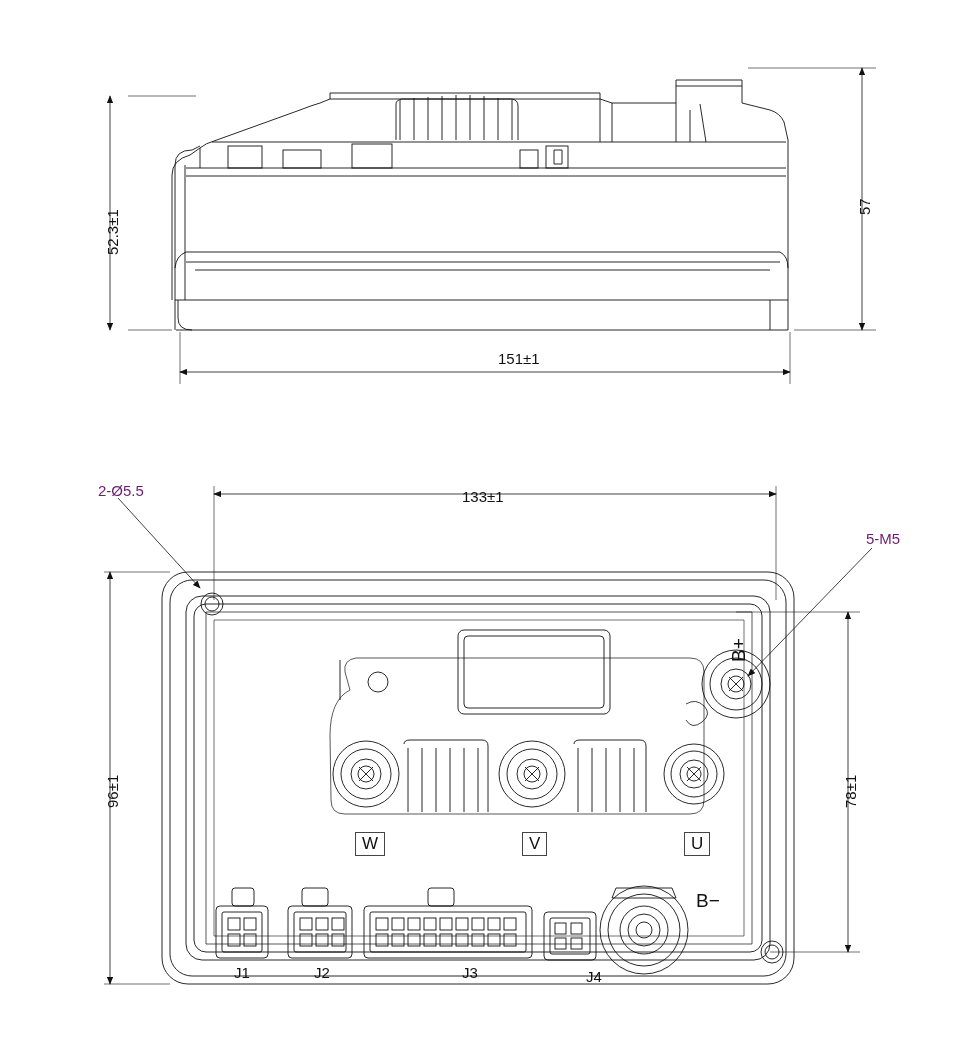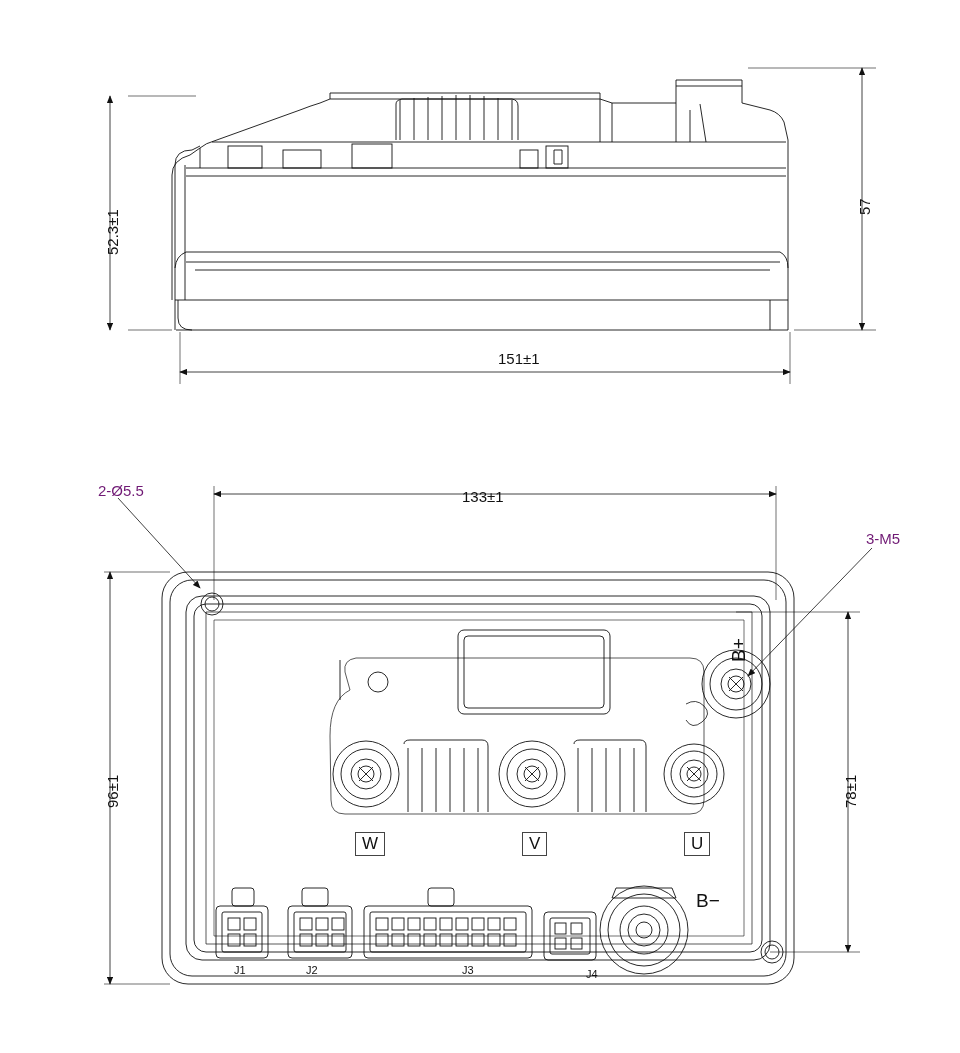--- a/index.html
+++ b/index.html
@@ -7,21 +7,21 @@
        font-family:"Liberation Sans",sans-serif;color:#1a1a1a;}
   .stage{position:absolute;inset:0;}
   svg.draw{position:absolute;left:0;top:0;width:960px;height:1053px;}
   .dimtxt{position:absolute;font-size:15px;color:#111;white-space:nowrap;}
   .dimtxt.vert{transform:rotate(-90deg);transform-origin:left top;}
   .lbl{position:absolute;font-size:15px;color:#701a75;white-space:nowrap;}
   .termlbl{position:absolute;font-size:17px;color:#111;white-space:nowrap;
            border:1px solid #444;padding:1px 6px;background:#fff;}
   .bigterm{position:absolute;font-size:19px;color:#111;white-space:nowrap;}
   .bigterm.rot{transform:rotate(-90deg);transform-origin:left top;}
-  .conlbl{position:absolute;font-size:11px;color:#111;white-space:nowrap;}
+  .conlbl{position:absolute;font-size:15px;color:#111;white-space:nowrap;}
   .wm{position:absolute;left:455px;top:955px;width:500px;height:95px;
       opacity:.30;pointer-events:none;}
   .wm-txt{position:absolute;left:105px;top:2px;font-size:74px;font-weight:bold;
           color:#d63a32;letter-spacing:4px;font-family:"DejaVu Sans",sans-serif;}
 </style>
 </head>
 <body>
 
 <div class="stage">
 
@@ -220,28 +220,28 @@
 
   <div class="dimtxt vert" style="left:104px;top:255px;">52.3±1</div>
   <div class="dimtxt vert" style="left:856px;top:215px;">57</div>
   <div class="dimtxt" style="left:462px;top:350px;margin-left:36px;">151±1</div>
 
   <div class="dimtxt" style="left:462px;top:472px;margin-top:16px;">133±1</div>
   <div class="dimtxt vert" style="left:104px;top:808px;">96±1</div>
   <div class="dimtxt vert" style="left:842px;top:808px;">78±1</div>
 
   <div class="lbl" style="left:98px;top:482px;">2-Ø5.5</div>
-  <div class="lbl" style="left:866px;top:530px;">3-M5</div>
+  <div class="lbl" style="left:866px;top:530px;">5-M5</div>
 
   <div class="bigterm rot" style="left:728px;top:662px;">B+</div>
   <div class="bigterm" style="left:696px;top:890px;">B−</div>
 
   <div class="termlbl" style="left:355px;top:832px;">W</div>
   <div class="termlbl" style="left:522px;top:832px;">V</div>
   <div class="termlbl" style="left:684px;top:832px;">U</div>
 
   <div class="conlbl" style="left:234px;top:964px;">J1</div>
-  <div class="conlbl" style="left:306px;top:964px;text-align:center;">J2</div>
+  <div class="conlbl" style="left:314px;top:964px;text-align:center;">J2</div>
   <div class="conlbl" style="left:418px;top:964px;margin-left:44px;">J3</div>
   <div class="conlbl" style="left:586px;top:968px;">J4</div>
 
 
 </div>
 
 </body></html>

